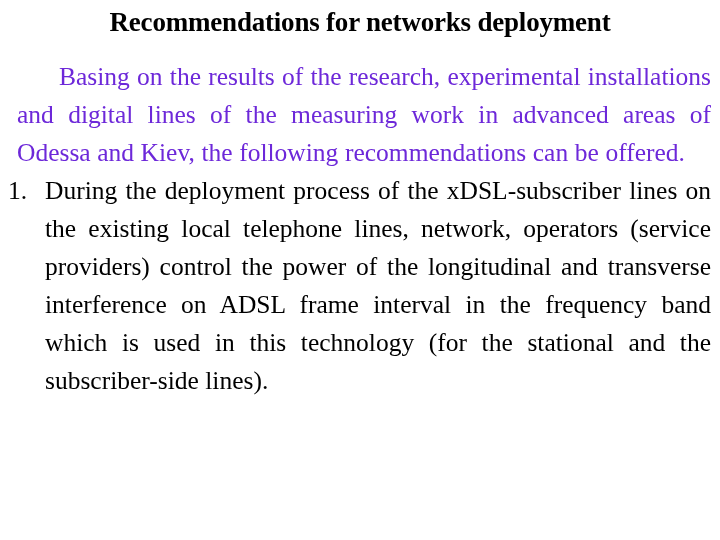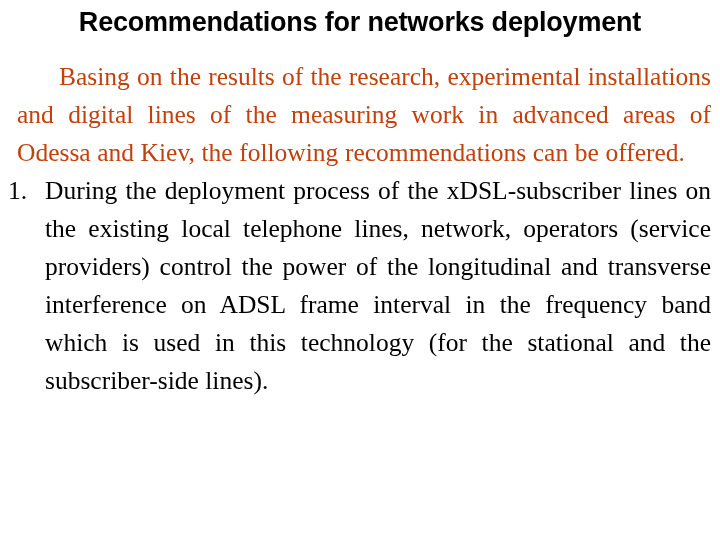--- a/index.html
+++ b/index.html
@@ -24,21 +24,21 @@
     box-sizing: border-box;
   }
 
   
   .slide-title {
     position: absolute;
     left: 0;
     top: 6px;
     width: 720px;
     text-align: center;
-    font-family: Liberation Sans, sans-serif;
+    font-family: Liberation Serif, serif;
     font-weight: bold;
     font-size: 27px;
     line-height: 32px;
     letter-spacing: -0.2px;
     color: #000000;
     white-space: nowrap;
   }
 
   
   .body-block {
@@ -50,21 +50,21 @@
 
   .intro-paragraph {
     margin: 0;
     padding: 0 9px 0 17px;
     text-align: justify;
     text-align-last: left;
     text-indent: 42px;
     font-size: 25.5px;
     line-height: 38px;
     font-family: "Liberation Serif", "DejaVu Serif", serif;
-    color: #c2410c;
+    color: #6d28d9;
     hyphens: none;
     word-spacing: 0.2px;
   }
 
   
   .rec-list {
     margin: 0;
     padding: 0;
     list-style: none;
   }

